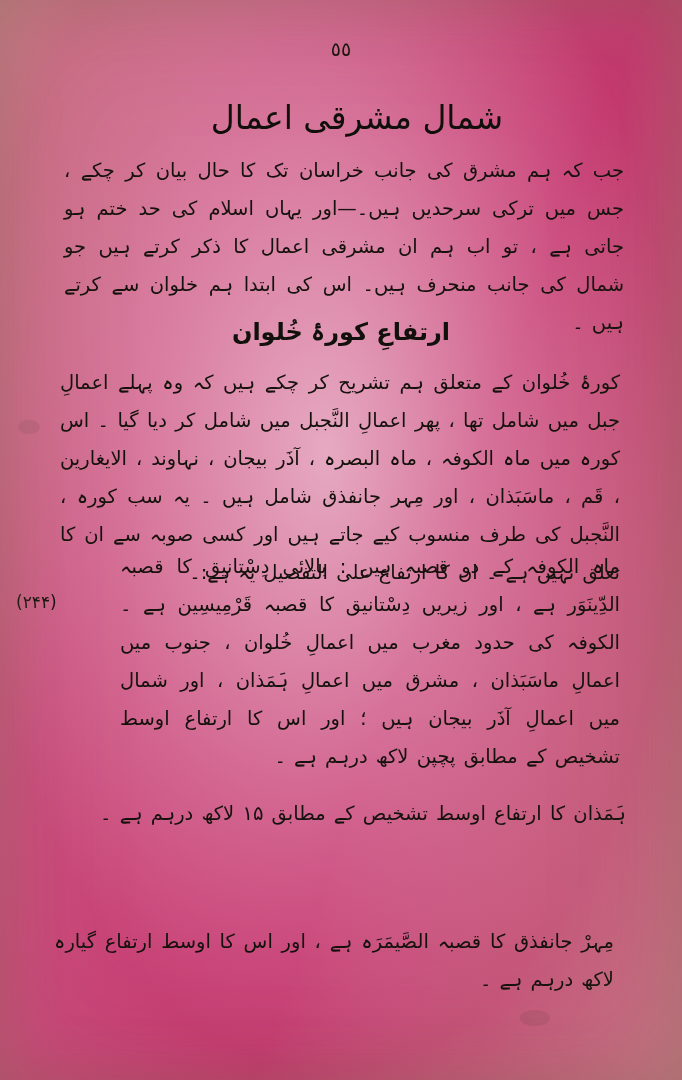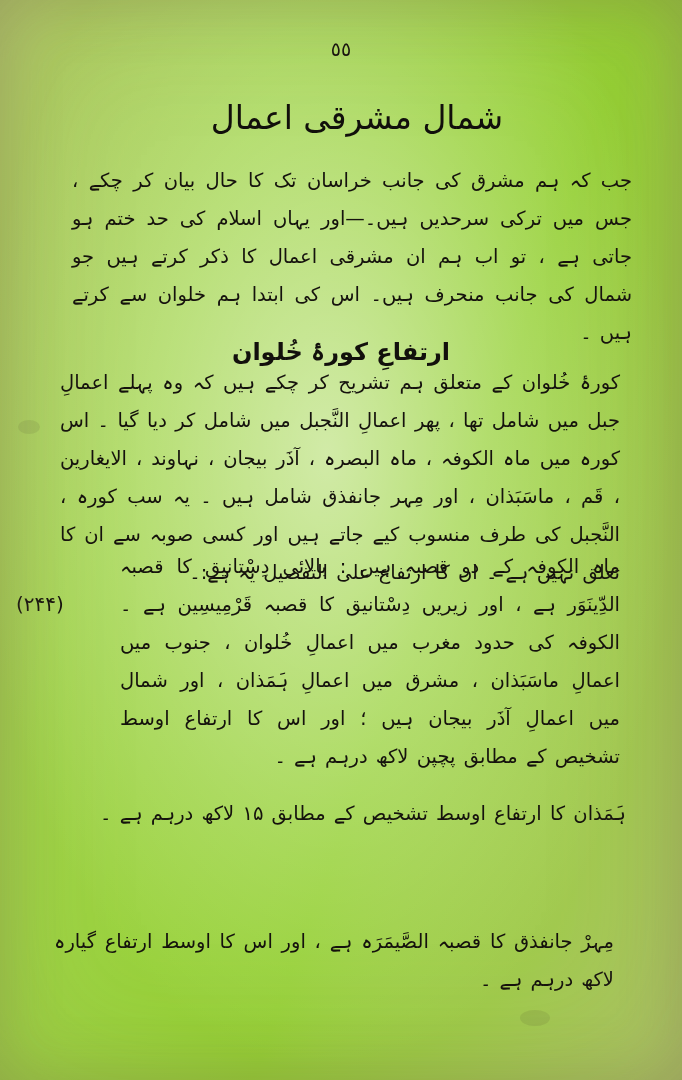--- a/index.html
+++ b/index.html
@@ -5,21 +5,21 @@
   html, body {
     margin: 0;
     padding: 0;
     background: #ffffff;
   }
   .page {
     position: relative;
     width: 682px;
     height: 1080px;
     margin: 0 auto;
-    background: #84cc16;
+    background: #be185d;
     overflow: hidden;
     font-family: "DejaVu Sans", "Liberation Sans", sans-serif;
   }
   
   .paper-texture {
     position: absolute;
     inset: 0;
     background:
       radial-gradient(ellipse at 48% 42%, rgba(255,255,255,0.55) 0%, rgba(255,255,255,0.18) 45%, rgba(0,0,0,0.0) 70%),
       linear-gradient(110deg, rgba(214,200,174,0.55) 0%, rgba(245,238,225,0.25) 28%, rgba(240,232,216,0.15) 60%, rgba(206,192,166,0.55) 100%);
@@ -66,45 +66,44 @@
   .heading-sub {
     position: absolute;
     top: 318px;
     left: 0;
     width: 682px;
     text-align: center;
     font-size: 24px;
     font-weight: bold;
     color: #12100c;
     direction: rtl;
-    margin-top: 20px;
   }
   .para {
     position: absolute;
     direction: rtl;
     text-align: justify;
     text-align-last: right;
     color: #15120d;
     font-size: 19.5px;
     line-height: 1.95;
     word-spacing: 2px;
   }
-  .p-intro { top: 152px; right: 50px; width: 560px; margin-top: 10px; }
+  .p-intro { top: 152px; right: 58px; width: 560px; }
   .p-1 { top: 364px; right: 62px; width: 560px; }
   .p-2 { top: 548px; right: 62px; width: 500px; }
   .p-3 { top: 722px; right: 62px; width: 560px; }
   .p-4 { top: 795px; right: 56px; width: 560px; }
   .p-5 { top: 833px; right: 62px; width: 560px; }
   .p-6 { top: 903px; right: 68px; width: 560px; margin-top: 20px; }
 
   .margin-note {
     position: absolute;
     top: 592px;
     left: 16px;
-    font-size: 20px;
+    font-size: 17px;
     color: #15120d;
     direction: rtl;
   }
   .ink-blot {
     position: absolute;
     border-radius: 50%;
     background: rgba(60,50,35,0.10);
     pointer-events: none;
   }
 </style>

